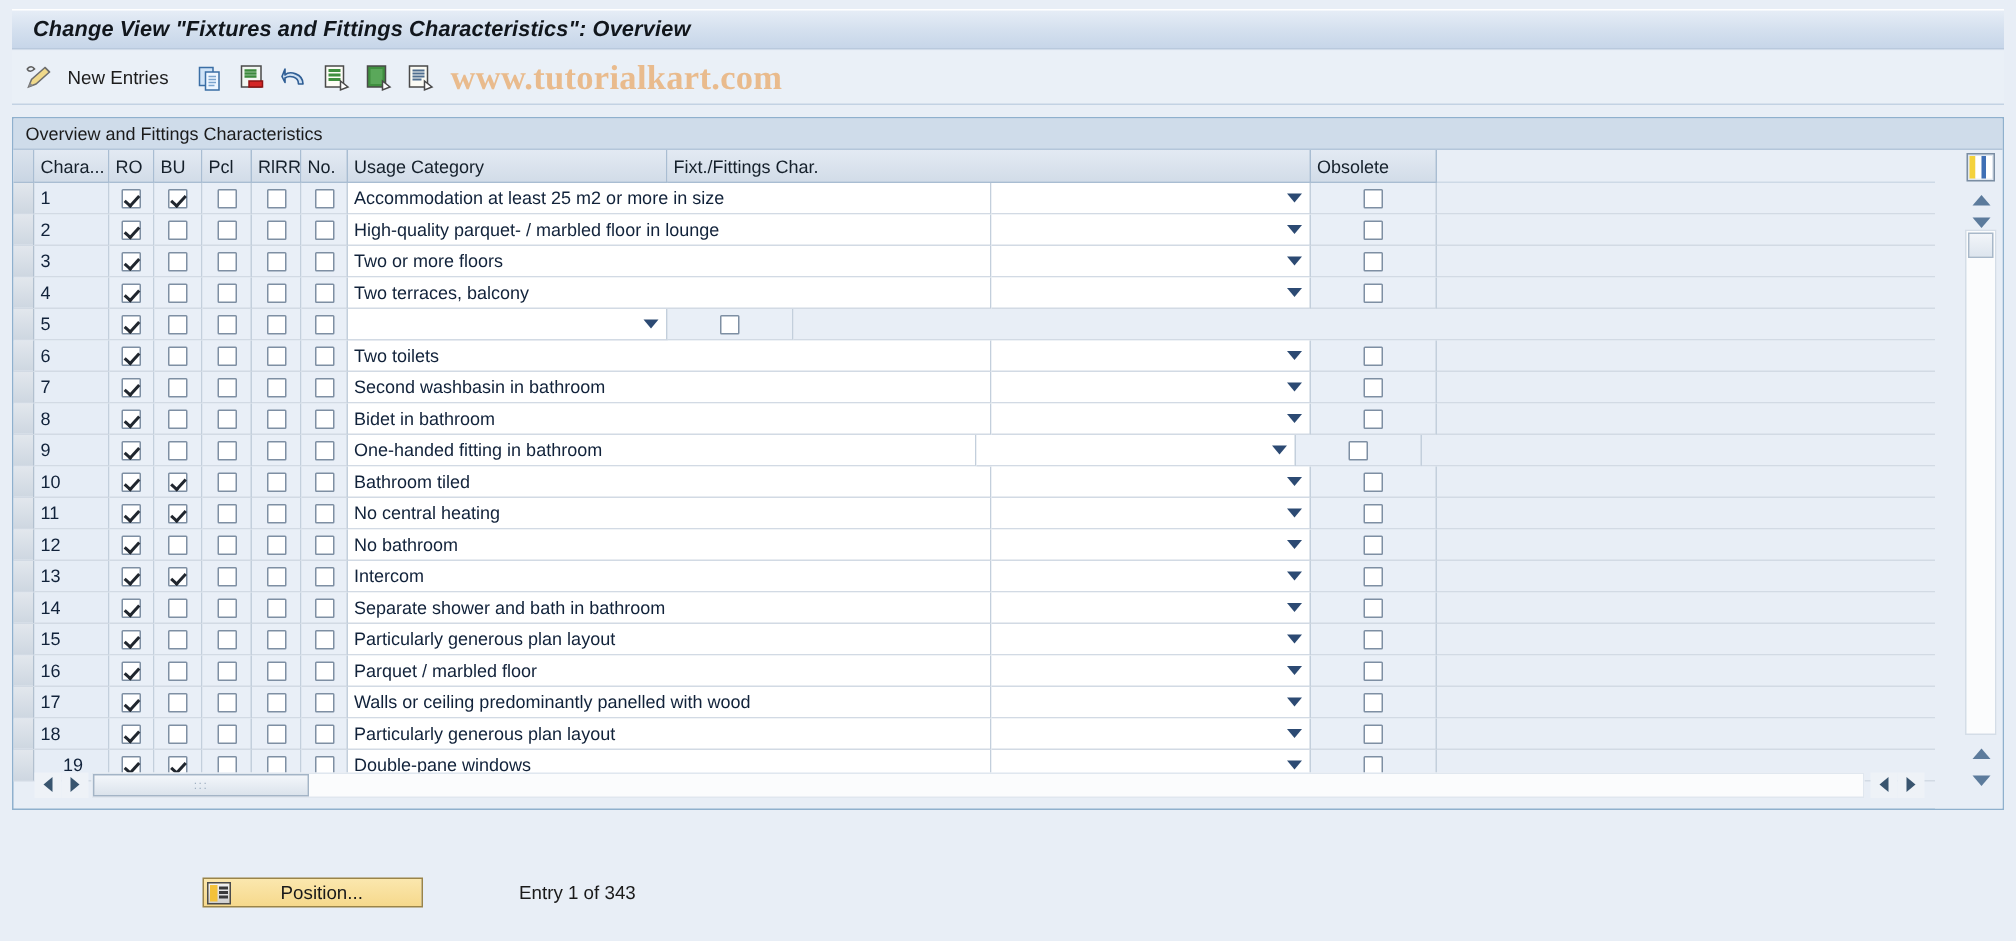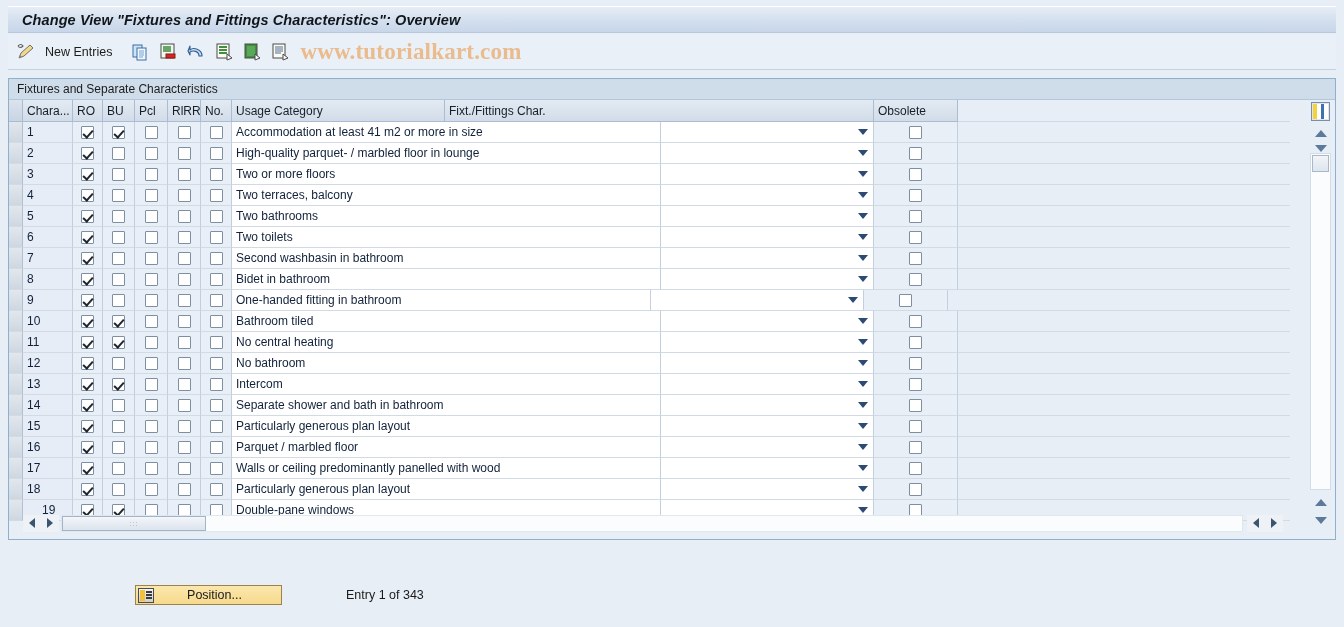--- a/index.html
+++ b/index.html
@@ -258,21 +258,21 @@
       <path d="M13 12 L18 16 L13 18 Z" fill="#ffffff" stroke="#4a4a4a"></path>
     </svg>
   </div>
 
   <span class="watermark">www.tutorialkart.com</span>
 </div>
 
 <div class="panel">
 
   <div class="panel-head">
-    <span class="ph-text">Fixtures and Separate Characteristics</span>
+    <span class="ph-text">Overview and Fittings Characteristics</span>
   </div>
 
   <div class="grid-wrap">
 
     <div class="colhead" id="colhead">
         <div class="ch corner" style="width: 14px;"></div>
         <div class="ch" style="width: 50px;">
           <span>Chara...</span>
         </div>
         <div class="ch" style="width: 30px;">
@@ -316,21 +316,21 @@
           <div class="cell cbx" style="width: 33px;">
             <span class="cb"></span>
           </div>
           <div class="cell cbx" style="width: 33px;">
             <span class="cb"></span>
           </div>
           <div class="cell cbx" style="width: 31px;">
             <span class="cb"></span>
           </div>
           <div class="cell txt" style="width: 429px;">
-            <span>Accommodation at least 41 m2 or more in size</span>
+            <span>Accommodation at least 25 m2 or more in size</span>
           </div>
           <div class="cell combo" style="width: 213px;">
             <span style="padding-left: 4px;"></span>
             <span class="combo-arrow"></span>
           </div>
           <div class="cell obs" style="width: 84px;">
             <span class="cb"></span>
           </div>
           <div class="cell tail"></div>
         </div>
@@ -442,23 +442,20 @@
             <span class="cb"></span>
           </div>
           <div class="cell cbx" style="width: 33px;">
             <span class="cb"></span>
           </div>
           <div class="cell cbx" style="width: 33px;">
             <span class="cb"></span>
           </div>
           <div class="cell cbx" style="width: 31px;">
             <span class="cb"></span>
-          </div>
-          <div class="cell txt" style="width: 429px;">
-            <span>Two bathrooms</span>
           </div>
           <div class="cell combo" style="width: 213px;">
             <span style="padding-left: 4px;"></span>
             <span class="combo-arrow"></span>
           </div>
           <div class="cell obs" style="width: 84px;">
             <span class="cb"></span>
           </div>
           <div class="cell tail"></div>
         </div>

